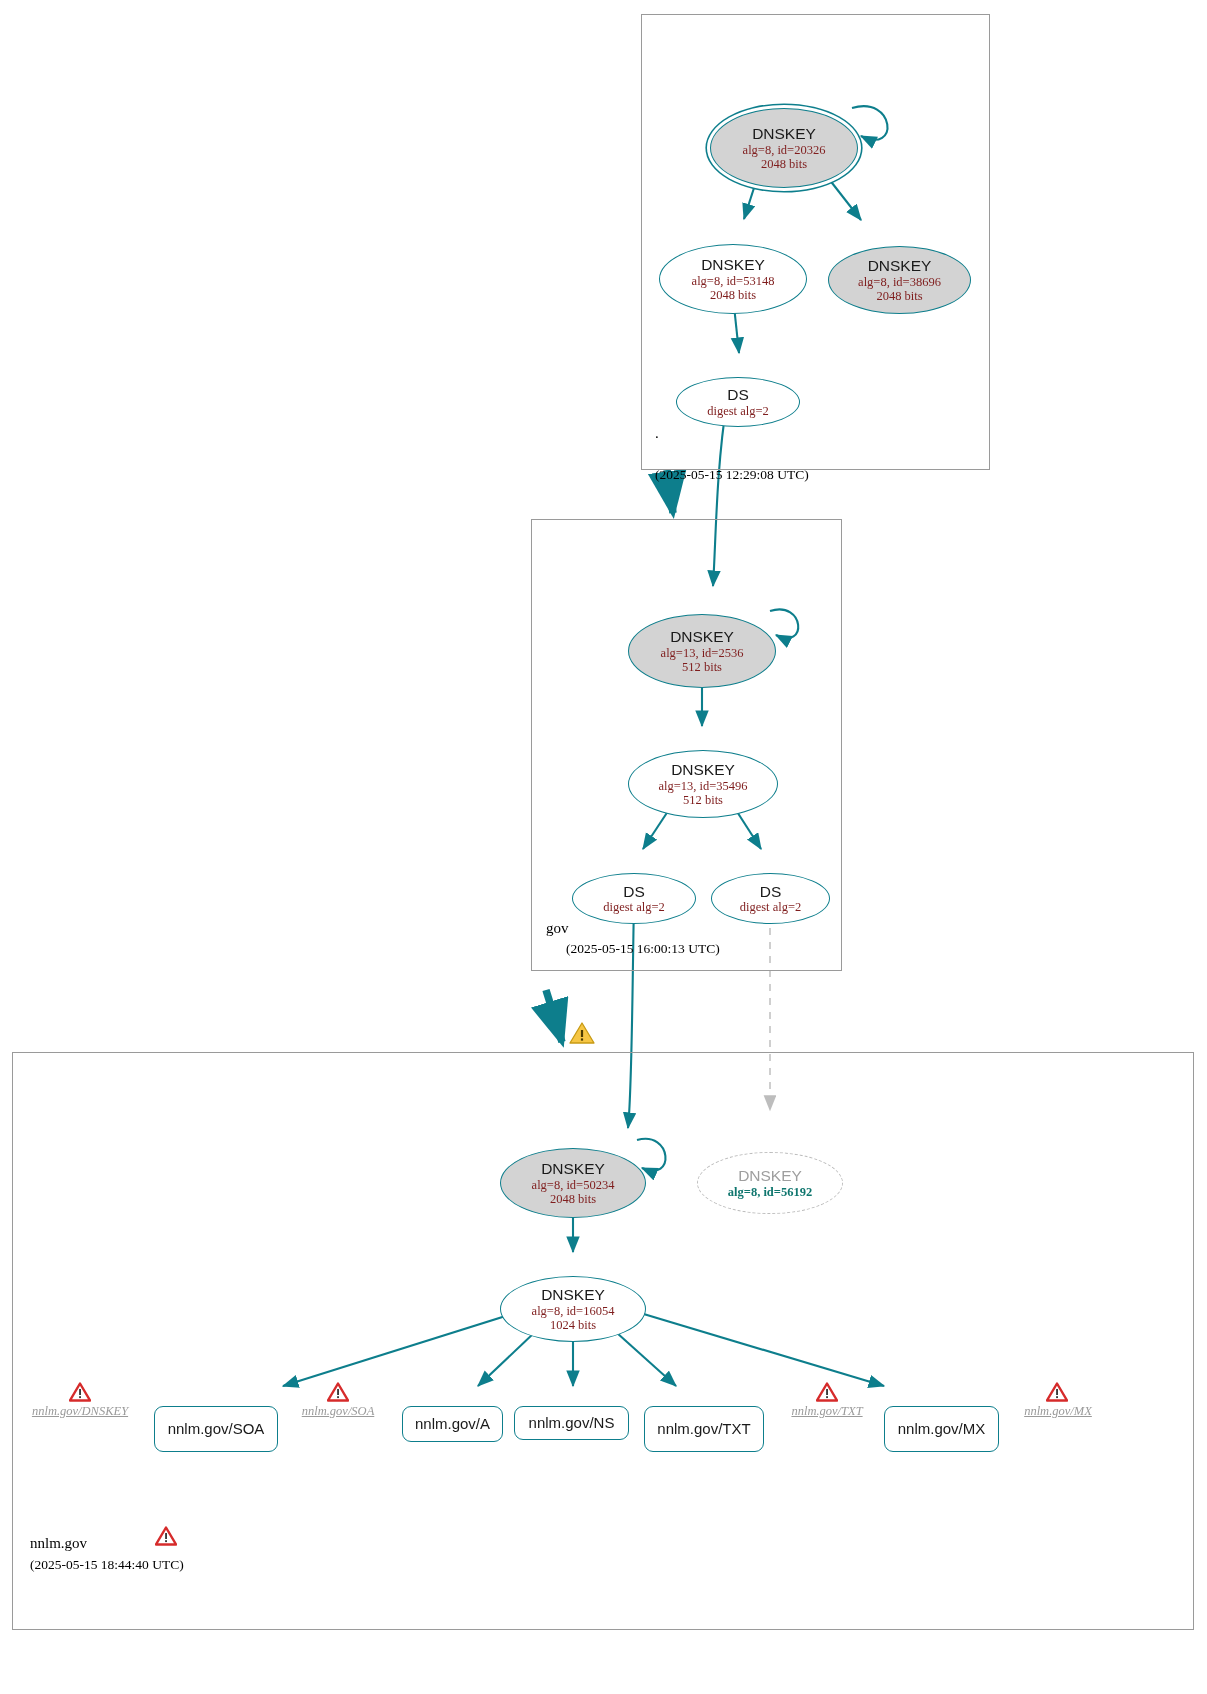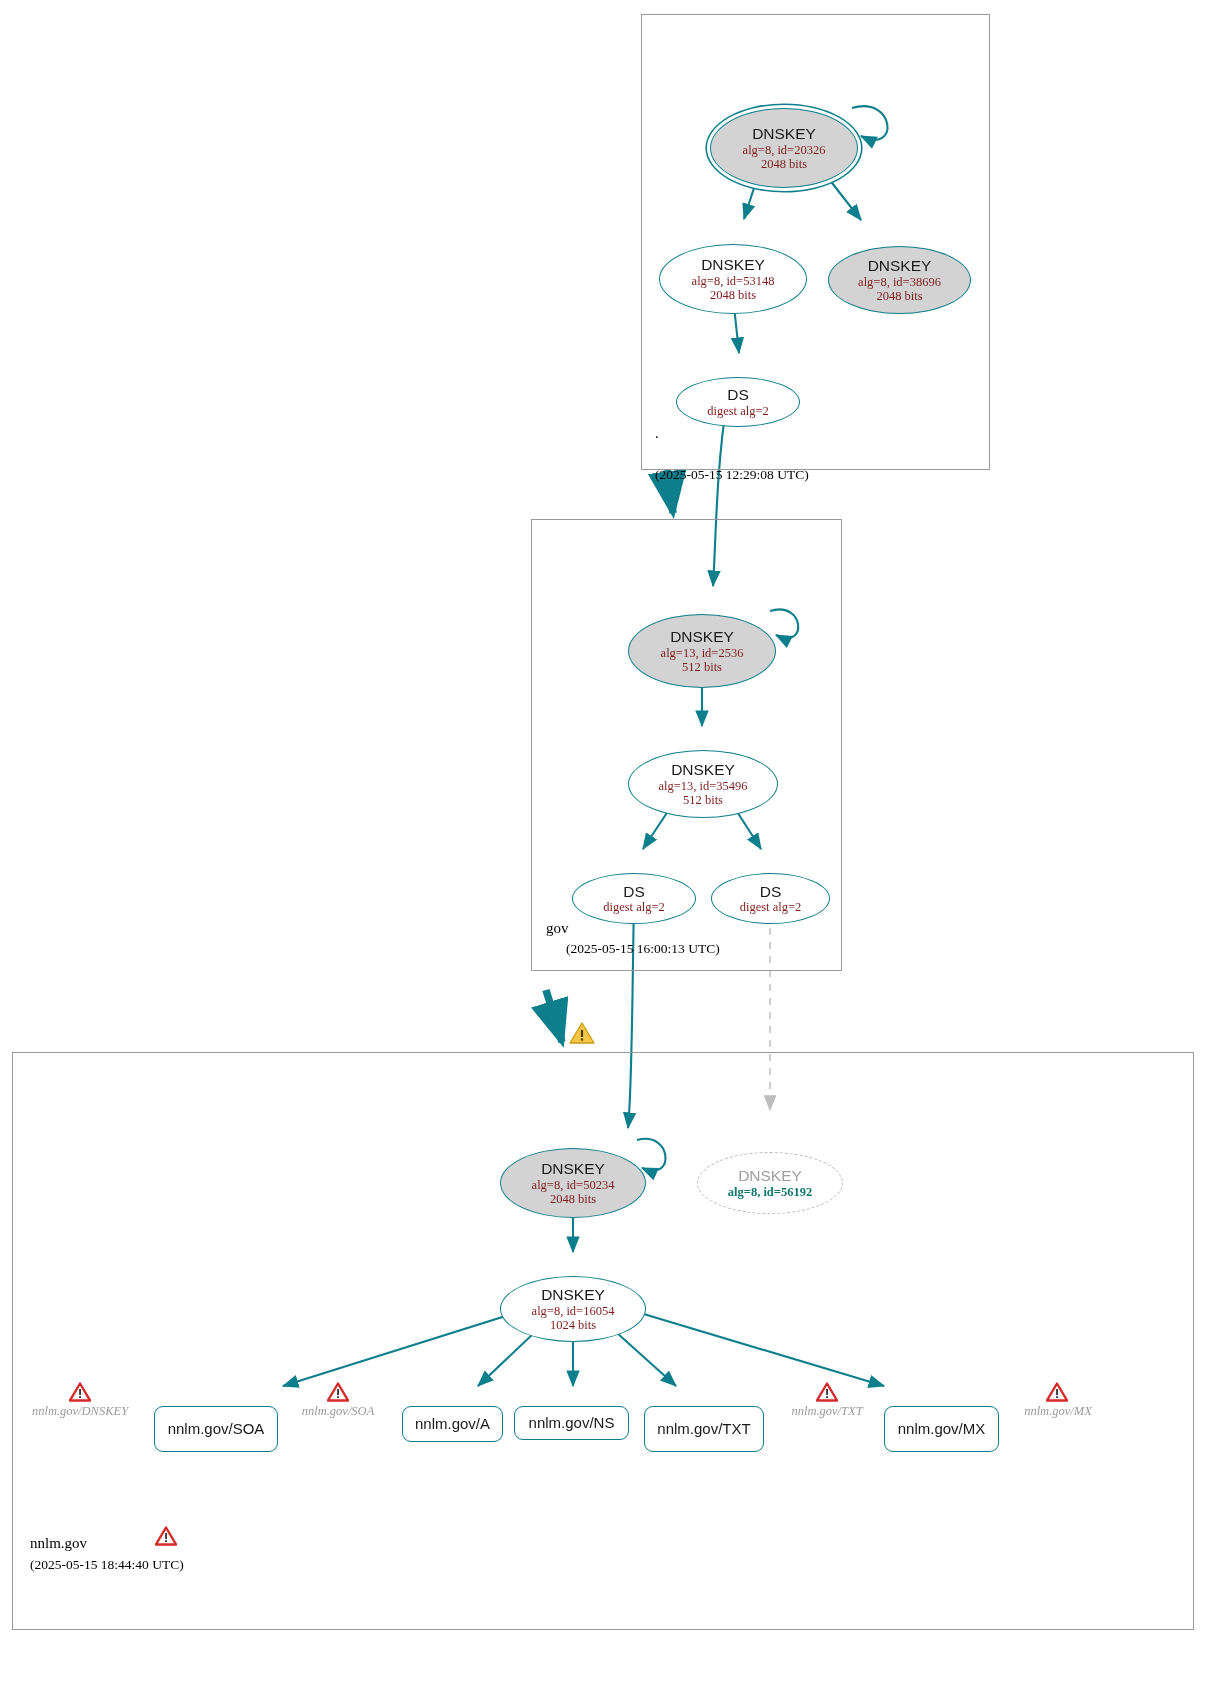--- a/index.html
+++ b/index.html
@@ -87,20 +87,21 @@
     color: #1a1a1a;
   }
   .err-label {
     position: absolute;
     font-family: "Liberation Serif", serif;
     font-style: italic;
     font-size: 12.5px;
     color: #9a9a9a;
     white-space: nowrap;
     text-align: center;
+    text-decoration: underline;
   }
   .warn-icon {
     position: absolute;
     width: 22px;
     height: 20px;
   }
   .warn-icon.big { width: 26px; height: 24px; }
 </style>
 </head>
 <body>

